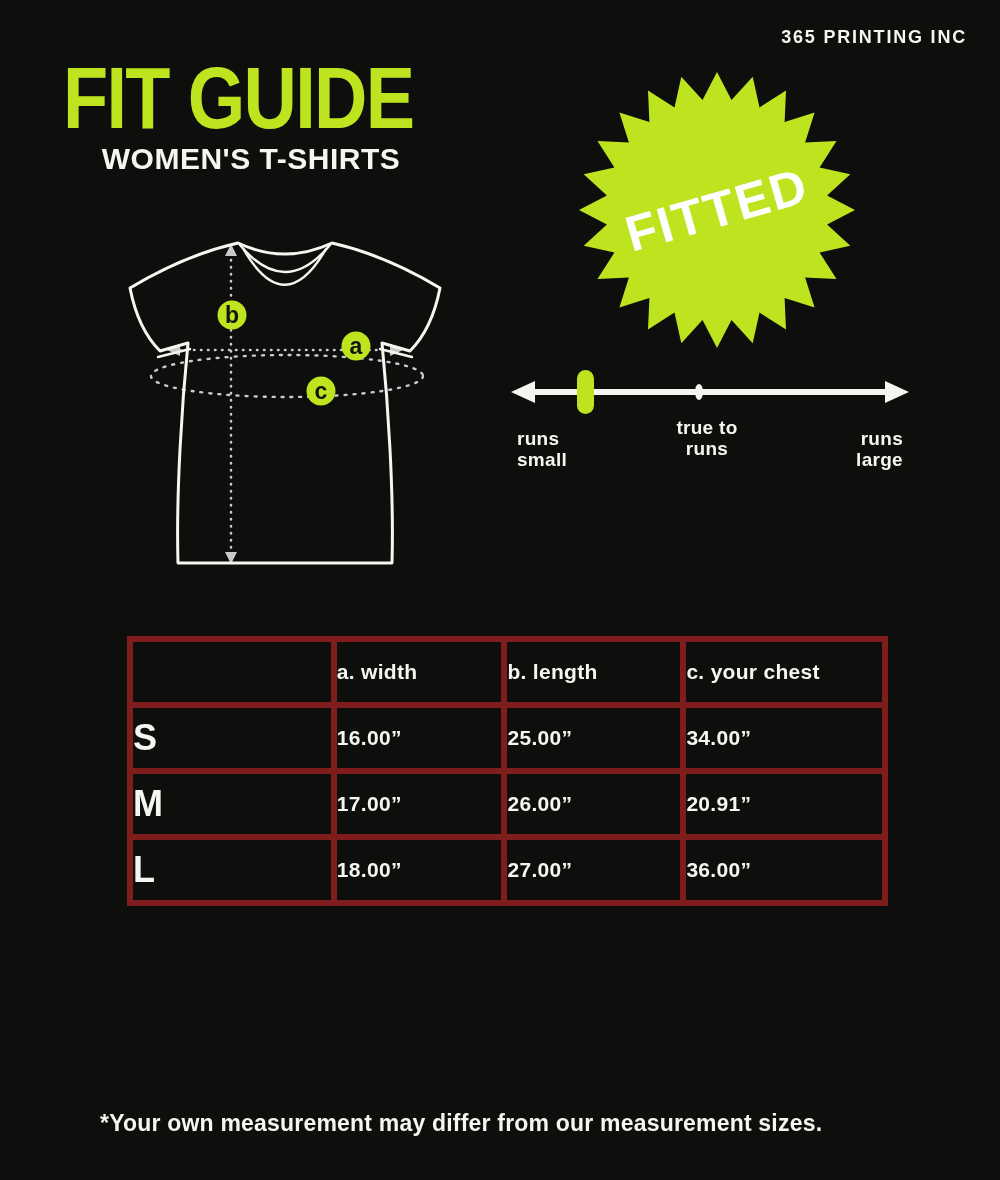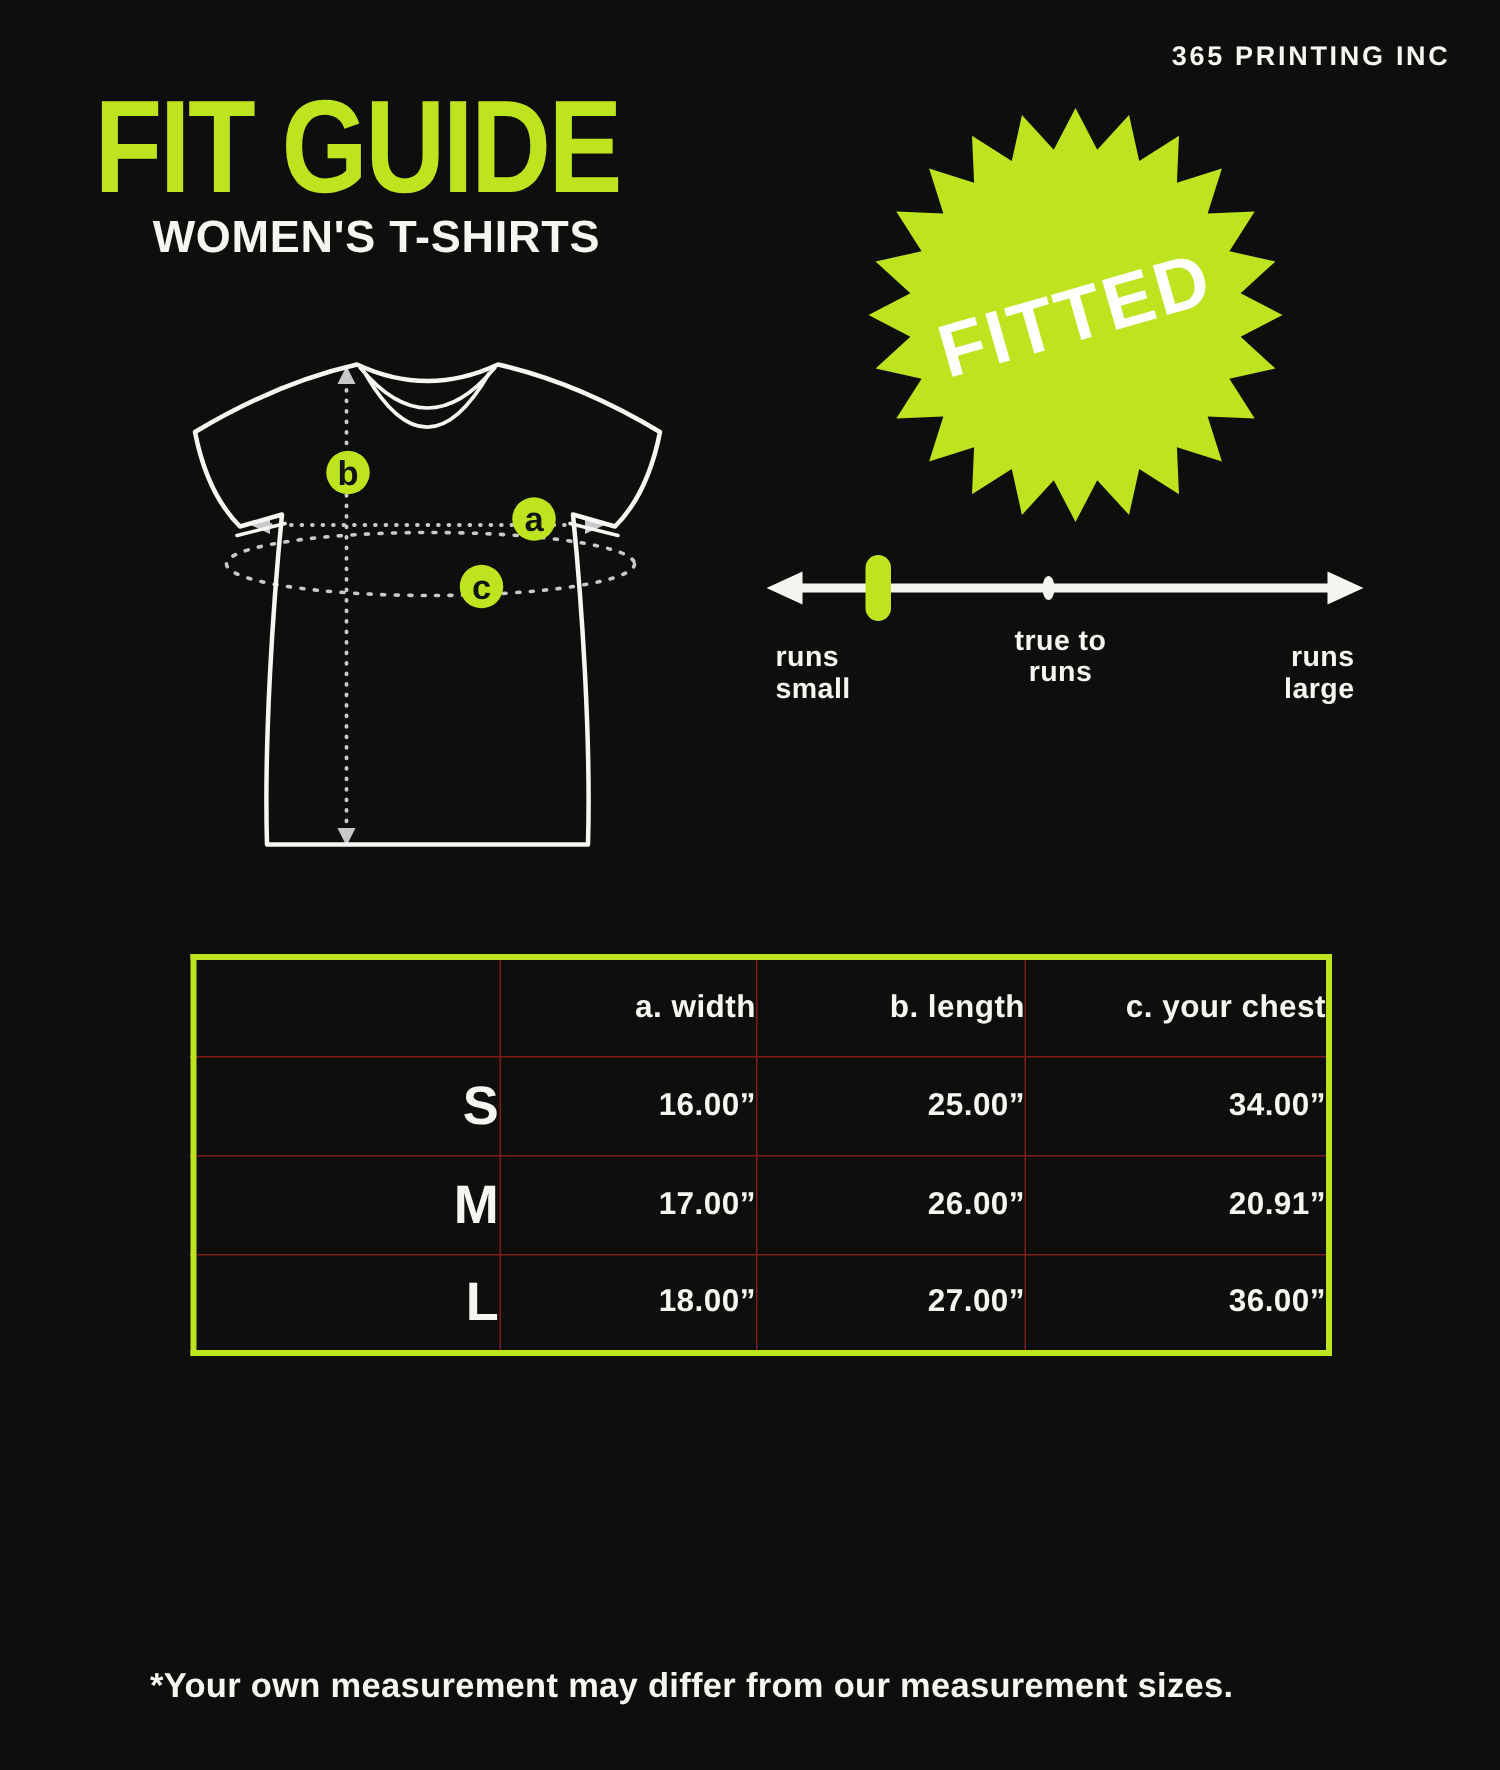--- a/index.html
+++ b/index.html
@@ -57,21 +57,21 @@
   .scale-label.left{left:517px;top:428px;text-align:left;}
   .scale-label.center{left:647px;top:417px;width:120px;text-align:center;}
   .scale-label.right{left:803px;top:428px;width:100px;text-align:right;}
   
   .size-table{
     position:absolute;left:127px;top:636px;width:761px;
     border-collapse:collapse;table-layout:fixed;
     border:4px solid var(--accent);
   }
   .size-table th,.size-table td{
-    border:1px solid #7f1d1d;text-align:right;vertical-align:middle;
+    border:6px solid #7f1d1d;text-align:left;vertical-align:middle;
     color:var(--white);font-weight:bold;
   }
   .size-table th{height:66px;font-size:21px;letter-spacing:.3px;}
   .size-table td{height:66px;font-size:21px;letter-spacing:.3px;}
   .size-table td.size-cell{font-size:36px;}
   .col-size{width:27%;}
   .col-width{width:22.6%;}
   .col-length{width:23.7%;}
   .col-chest{width:26.7%;}
   .footnote{

